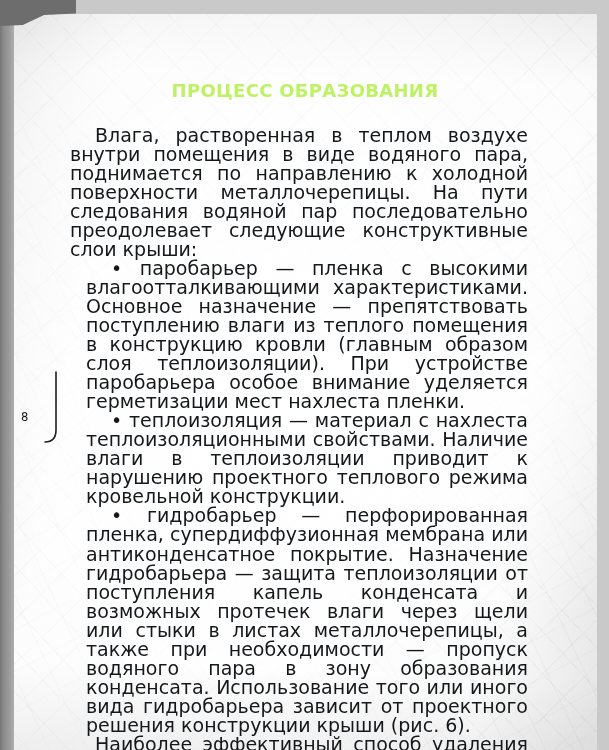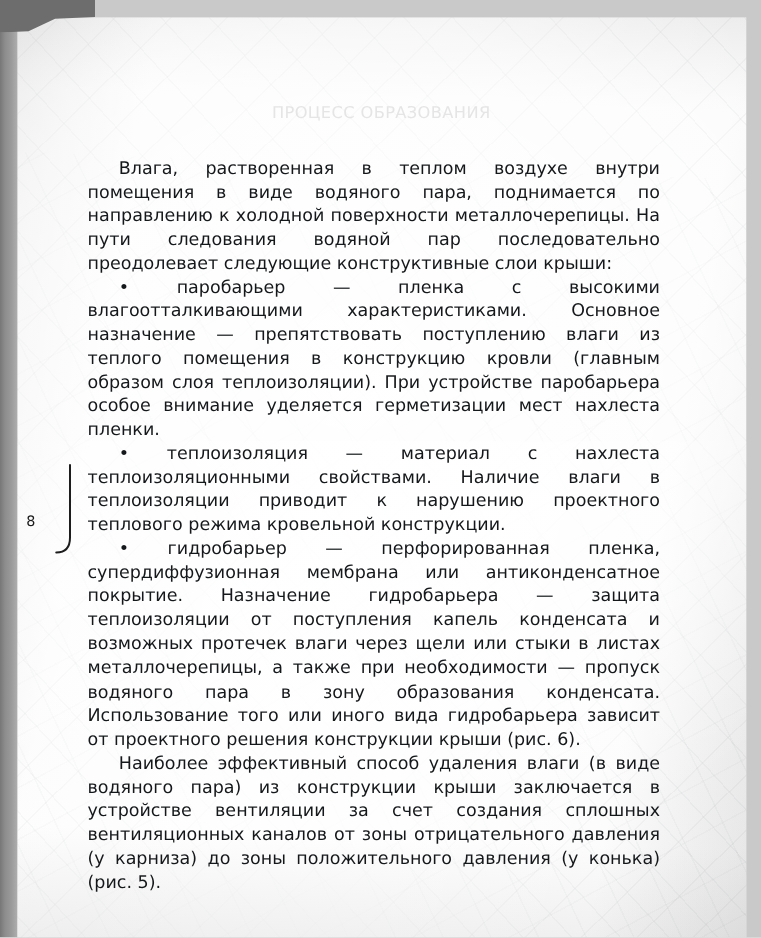--- a/index.html
+++ b/index.html
@@ -101,44 +101,45 @@
     position: absolute;
     left: 70px;
     top: 0;
     width: 470px;
   }
 
   .doc-title {
     margin: 0;
     padding-top: 80px;
     text-align: center;
-    font-size: 13px;
-    font-weight: normal;
+    font-size: 18px;
+    font-weight: bold;
     line-height: 22.5px;
     letter-spacing: 0.3px;
-    color: #e5e5e5;
+    color: #bef264;
   }
   .doc-title .title-line { display: block; }
 
   .body-block {
     margin-top: 23px;
     width: 458px;
   }
   p.para {
     margin: 0;
-    font-size: 14px;
+    font-size: 19px;
     line-height: 19.05px;
     color: #15181a;
     text-align: justify;
     text-indent: 25px;
     hyphens: none;
     word-spacing: 0px;
   }
   p.para.bullet {
     text-indent: 25px;
+    margin-left: 16px;
   }
 
   
   .spine {
     position: absolute;
     left: 36px;
     top: 370px;
     width: 30px;
     height: 80px;
     pointer-events: none;

